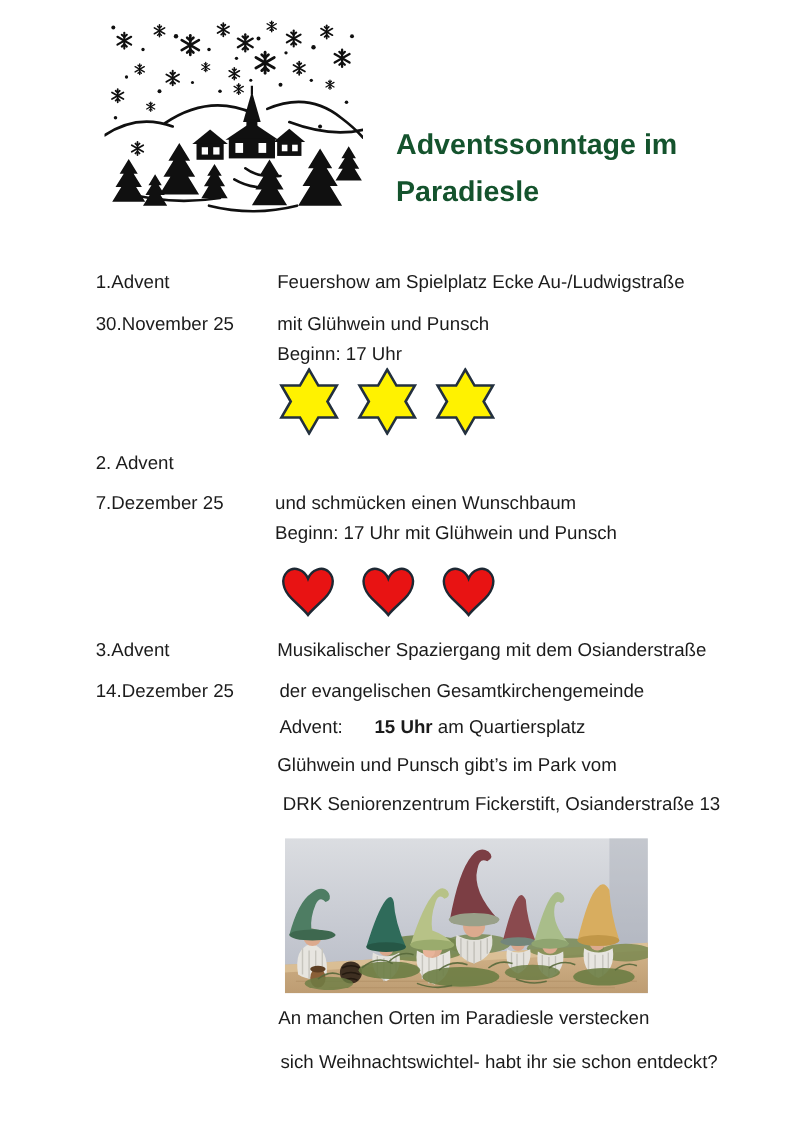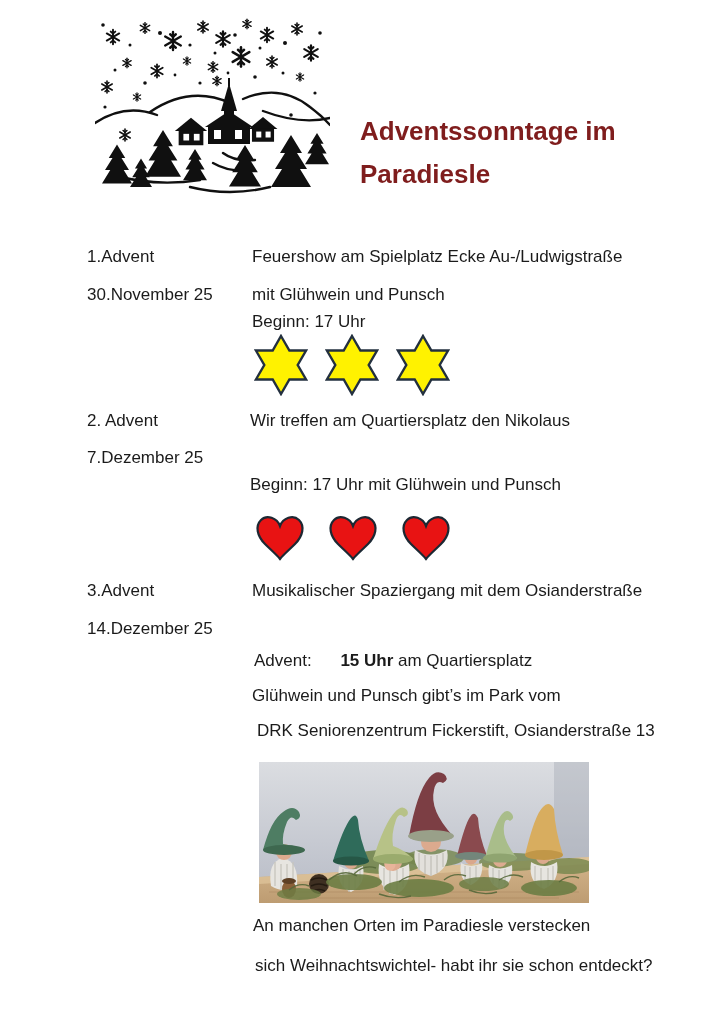--- a/index.html
+++ b/index.html
@@ -6,21 +6,21 @@
   .page{
     position:relative;width:724px;height:1024px;background:#ffffff;
     font-family:"Liberation Sans",sans-serif;color:#1b1b1b;overflow:hidden;
     margin:0 auto;
   }
   .t{position:absolute;font-size:17px;line-height:22px;white-space:nowrap;}
   .date-col{left:87px;}
   .desc-col{left:252px;}
   .title{
     position:absolute;left:360px;top:110px;width:320px;
-    font-size:26px;font-weight:bold;line-height:43px;color:#7f1d1d;
+    font-size:26px;font-weight:bold;line-height:43px;color:#14532d;
   }
   .clipart{position:absolute;left:95px;top:15px;}
   .sep{position:absolute;display:flex;}
   .stars{left:253px;top:334px;gap:15px;}
   .hearts{left:255px;top:513px;gap:23px;}
   .photo{position:absolute;left:259px;top:762px;width:330px;height:141px;}
   b{font-weight:bold;margin-left:24px;}
 </style>
 </head>
 <body>
@@ -142,39 +142,40 @@
     </svg>
     <svg width="56" height="62" viewBox="0 0 56 62">
       <polygon stroke="#23303f" stroke-width="2.4" points="28,2 36.4,16.5 53.1,16.5 44.7,31 53.1,45.5 36.4,45.5 28,60 19.7,45.5 2.9,45.5 11.3,31 2.9,16.5 19.7,16.5" fill="#fff200"></polygon>
     </svg>
     <svg width="56" height="62" viewBox="0 0 56 62">
       <polygon stroke="#23303f" stroke-width="2.4" points="28,2 36.4,16.5 53.1,16.5 44.7,31 53.1,45.5 36.4,45.5 28,60 19.7,45.5 2.9,45.5 11.3,31 2.9,16.5 19.7,16.5" fill="#fff200"></polygon>
     </svg>
   </div>
 
   <div class="t date-col" style="top:410px">2. Advent</div>
-  <div class="t" style="left:250px;top:410px">Wir treffen am Quartiersplatz den Nikolaus</div>
   <div class="t date-col" style="top:447px">7.Dezember 25</div>
+  <div class="t" style="left:250px;top:447px">und schmücken einen Wunschbaum</div>
   <div class="t" style="left:250px;top:474px">Beginn: 17 Uhr mit Glühwein und Punsch</div>
 
   <div class="sep hearts">
     <svg width="50" height="52" viewBox="0 0 50 52">
       <path stroke="#1d2833" stroke-width="2.2" d="M25,13 C22,5 12,1 6,7 C0,13 2,23 10,31 C16,37 22,42 25,46 C28,42 34,37 40,31 C48,23 50,13 44,7 C38,1 28,5 25,13 Z" fill="#e81313"></path>
     </svg>
     <svg width="50" height="52" viewBox="0 0 50 52">
       <path stroke="#1d2833" stroke-width="2.2" d="M25,13 C22,5 12,1 6,7 C0,13 2,23 10,31 C16,37 22,42 25,46 C28,42 34,37 40,31 C48,23 50,13 44,7 C38,1 28,5 25,13 Z" fill="#e81313"></path>
     </svg>
     <svg width="50" height="52" viewBox="0 0 50 52">
       <path stroke="#1d2833" stroke-width="2.2" d="M25,13 C22,5 12,1 6,7 C0,13 2,23 10,31 C16,37 22,42 25,46 C28,42 34,37 40,31 C48,23 50,13 44,7 C38,1 28,5 25,13 Z" fill="#e81313"></path>
     </svg>
   </div>
 
   <div class="t date-col" style="top:580px">3.Advent</div>
   <div class="t desc-col" style="top:580px">Musikalischer Spaziergang mit dem Osianderstraße</div>
   <div class="t date-col" style="top:618px">14.Dezember 25</div>
+  <div class="t" style="left:254px;top:618px">der evangelischen Gesamtkirchengemeinde</div>
   <div class="t" style="left:254px;top:650px"><span>Advent: </span><b>15 Uhr</b><span> am Quartiersplatz</span></div>
   <div class="t" style="left:252px;top:685px">Glühwein und Punsch gibt’s im Park vom</div>
   <div class="t" style="left:257px;top:720px">DRK Seniorenzentrum Fickerstift, Osianderstraße 13</div>
 
   <svg class="photo" width="330" height="141" viewBox="0 0 330 141">
     <defs>
       <linearGradient id="wallg" x1="0" y1="0" x2="0" y2="1">
         <stop offset="0" stop-color="#dbdde1"></stop>
         <stop offset="1" stop-color="#b7bbc6"></stop>
       </linearGradient>

